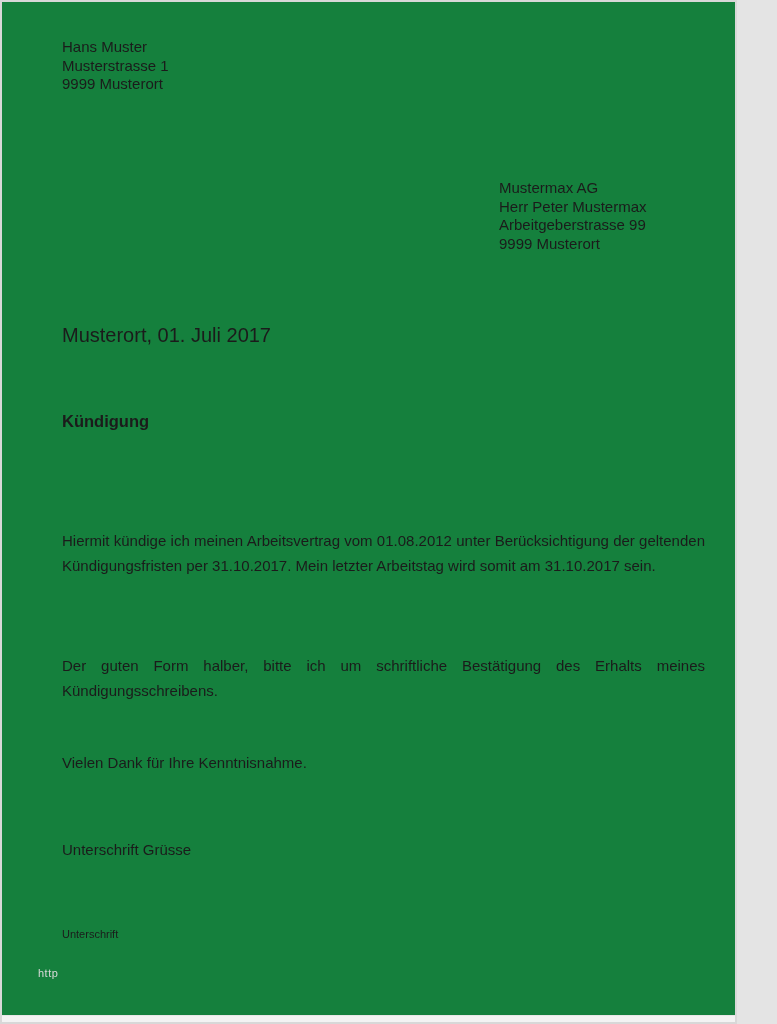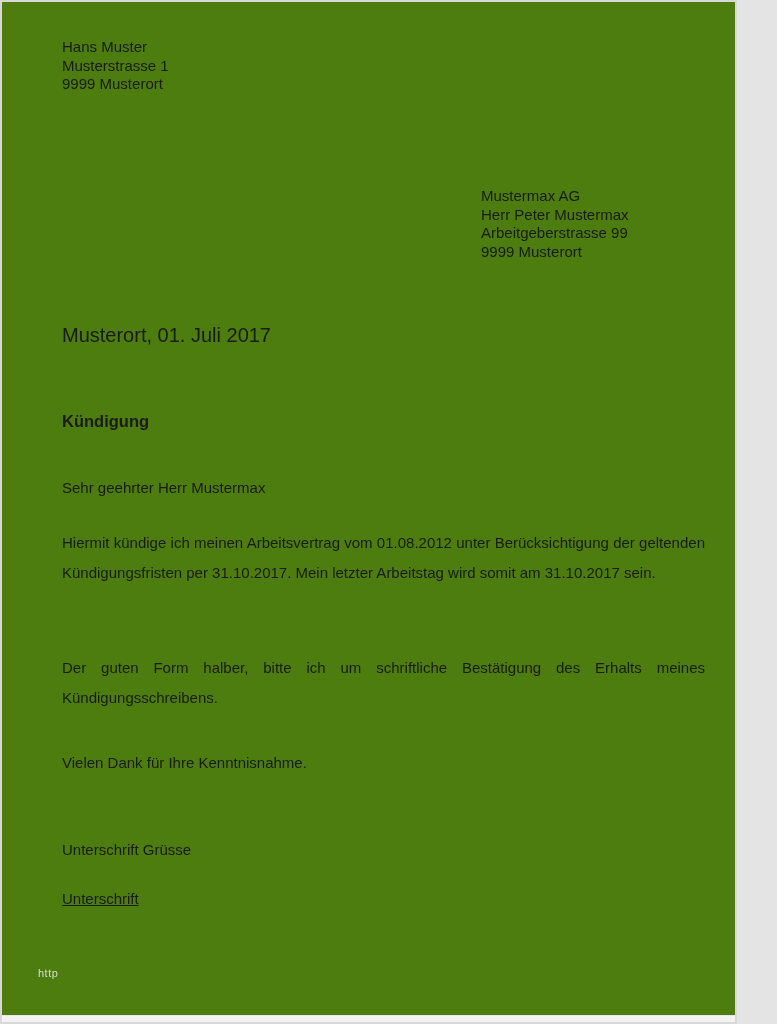--- a/index.html
+++ b/index.html
@@ -5,51 +5,51 @@
   * { margin: 0; padding: 0; box-sizing: border-box; }
   html, body {
     width: 777px;
     font-family: "Liberation Sans", "DejaVu Sans", sans-serif;
     background: #e4e4e4;
   }
   .page {
     position: relative;
     width: 737px;
     height: 1024px;
-    background: #4d7c0f;
+    background: #15803d;
     border-top: 2px solid #d8d8d8;
     border-left: 2px solid #d8d8d8;
     border-right: 2px solid #d8d8d8;
     color: #1b1b1b;
     overflow: hidden;
   }
   .abs { position: absolute; }
   .addr {
     font-size: 15px;
     line-height: 18.5px;
     white-space: pre-line;
   }
   .sender    { left: 60px; top: 36px; }
-  .recipient { left: 479px; top: 177px; margin-top: 8px; }
+  .recipient { left: 497px; top: 177px; }
   .dateline  { left: 60px; top: 322px; font-size: 20px; }
   .subject   { left: 60px; top: 410px; font-size: 16.5px; font-weight: bold; text-align: right; }
   .salutation{ left: 60px; top: 477px; font-size: 15px; }
   .para {
     left: 60px;
     width: 643px;
     font-size: 15px;
-    line-height: 30px;
+    line-height: 25px;
     text-align: justify;
     text-align-last: left;
   }
   .para1 { top: 526px; }
   .para2 { top: 651px; }
   .thanks  { left: 60px; top: 752px; font-size: 15px; }
   .closing { left: 60px; top: 839px; font-size: 15px; }
-  .signature { left: 60px; top: 888px; font-size: 15px; text-decoration: underline; }
+  .signature { left: 60px; top: 926px; font-size: 11px; }
   .watermark {
     left: 36px; top: 965px;
     font-size: 11px;
     color: #d9d9d9;
     letter-spacing: 0.5px;
   }
   .bottom-edge {
     position: absolute;
     left: 0; right: 0; bottom: 0;
     height: 9px;
@@ -69,21 +69,20 @@
 
   <div class="abs addr recipient">Mustermax AG
 Herr Peter Mustermax
 Arbeitgeberstrasse 99
 9999 Musterort</div>
 
   <div class="abs dateline">Musterort, 01. Juli 2017</div>
 
   <div class="abs subject">Kündigung</div>
 
-  <div class="abs salutation">Sehr geehrter Herr Mustermax</div>
 
   <div class="abs para para1">Hiermit kündige ich meinen Arbeitsvertrag vom 01.08.2012 unter Berücksichtigung der geltenden Kündigungsfristen per 31.10.2017. Mein letzter Arbeitstag wird somit am 31.10.2017 sein.</div>
 
   <div class="abs thanks">Vielen Dank für Ihre Kenntnisnahme.</div>
 
   <div class="abs para para2">Der guten Form halber, bitte ich um schriftliche Bestätigung des Erhalts meines Kündigungsschreibens.</div>
 
   <div class="abs closing">Unterschrift Grüsse</div>
 
   <div class="abs signature">Unterschrift</div>

